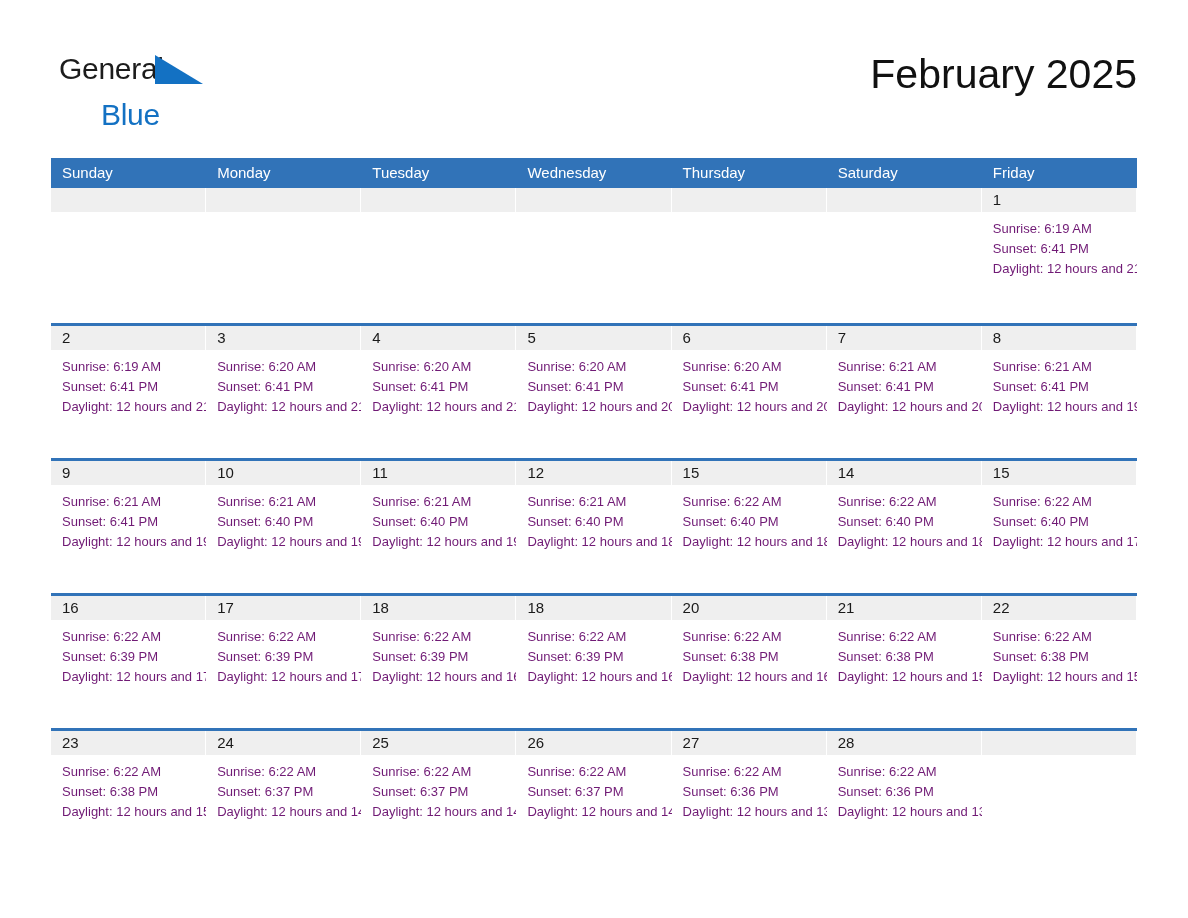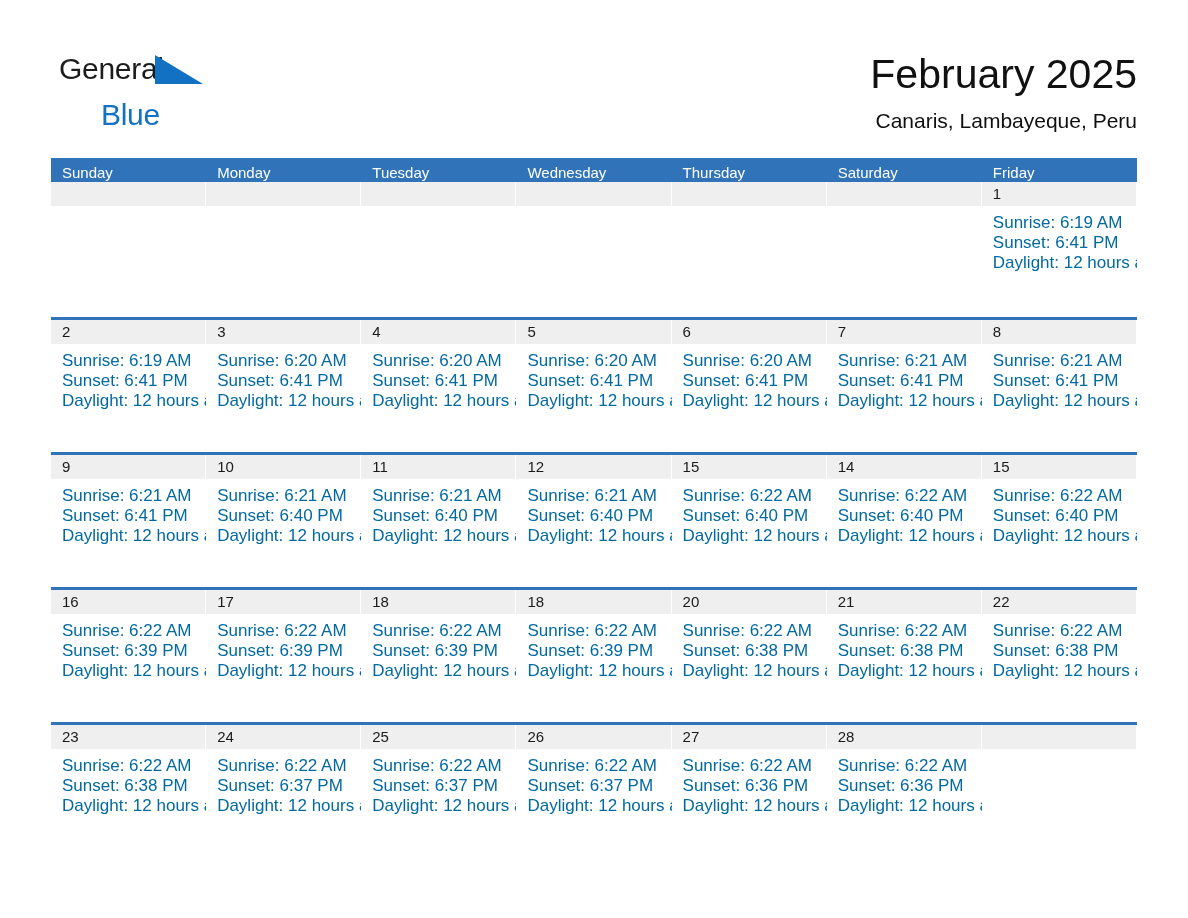--- a/index.html
+++ b/index.html
@@ -85,21 +85,21 @@
   
   .calendar {
     margin: 40px 51px 0 51px;
     width: 1086px;
   }
 
   .weekday-header {
     display: grid;
     grid-template-columns: repeat(7, 1fr);
     background: #3173b8;
-    height: 24px;
+    height: 30px;
   }
   .weekday {
     color: #ffffff;
     font-size: 15px;
     line-height: 30px;
     padding-left: 11px;
     white-space: nowrap;
   }
 
   .week-row {
@@ -125,43 +125,42 @@
     padding-left: 11px;
     font-size: 15px;
     line-height: 24px;
     color: #1a1a1a;
   }
   .day-cell.empty .day-number-band {
     background: #efefef;
   }
   .day-body {
     padding: 7px 8px 0 11px;
-    font-size: 17px;
+    font-size: 13px;
     line-height: 20px;
-    color: #0369a1;
+    color: #701a75;
   }
   .day-body div {
     white-space: nowrap;
   }
   .daylight-wrap {
     white-space: normal;
   }
 </style>
 </head>
 <body>
 
 <div class="page-header">
   <div class="brand">
     <div class="brand-line1">General</div>
     <div class="brand-triangle"></div>
     <div class="brand-line2">Blue</div>
   </div>
   <div class="title-block">
     <div class="month-title">February 2025</div>
-    <div class="location-title">Canaris, Lambayeque, Peru</div>
   </div>
 </div>
 
 <div class="calendar">
   <div class="weekday-header">
     <div class="weekday">Sunday</div>
     <div class="weekday">Monday</div>
     <div class="weekday">Tuesday</div>
     <div class="weekday">Wednesday</div>
     <div class="weekday">Thursday</div>

